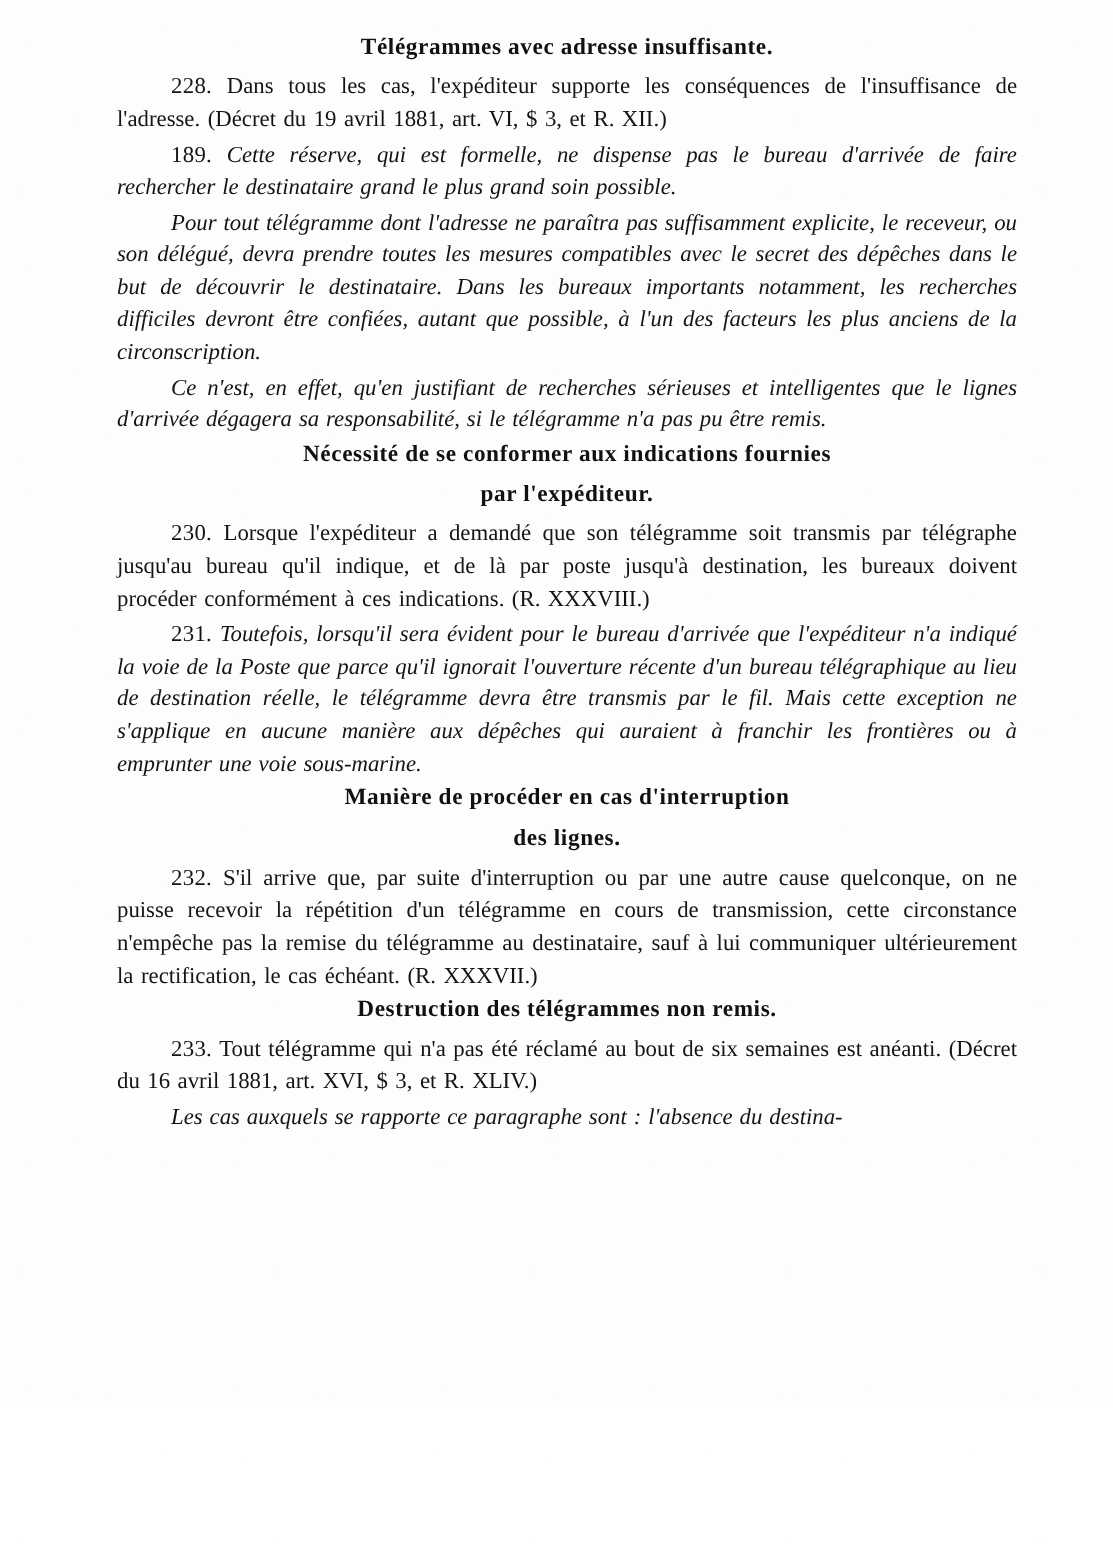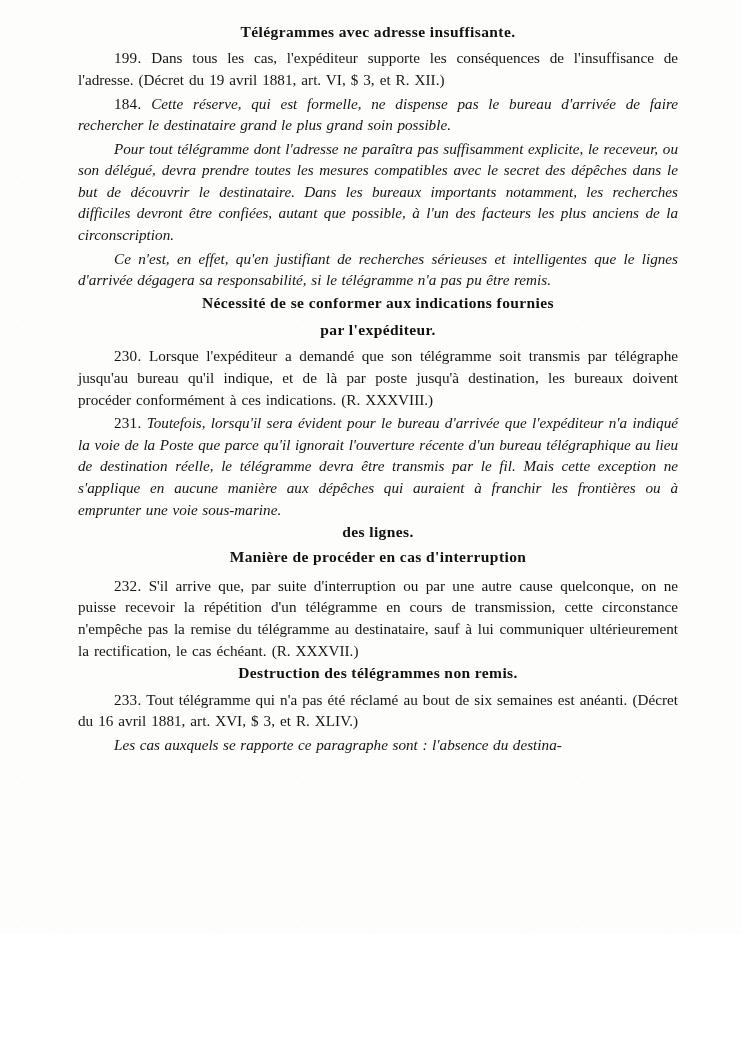--- a/index.html
+++ b/index.html
@@ -94,25 +94,25 @@
 </head>
 <body>
 
 <div class="page">
   <div class="content">
 
     <div class="heading-block first">
       <div class="heading">Télégrammes avec adresse insuffisante.</div>
     </div>
     <p class="para">
-      <span class="num">199.</span>
+      <span class="num">228.</span>
       <span>Dans tous les cas, l'expéditeur supporte les conséquences de l'insuffisance de l'adresse. (Décret du 19 avril 1881, art. VI, $ 3, et R. XII.)</span>
     </p>
     <p class="para ital">
-      <span class="num">184.</span>
+      <span class="num">189.</span>
       <span>Cette réserve, qui est formelle, ne dispense pas le bureau d'arrivée de faire rechercher le destinataire grand le plus grand soin possible.</span>
     </p>
     <p class="para ital">
       <span>Pour tout télégramme dont l'adresse ne paraîtra pas suffisamment explicite, le receveur, ou son délégué, devra prendre toutes les mesures compatibles avec le secret des dépêches dans le but de découvrir le destinataire. Dans les bureaux importants notamment, les recherches difficiles devront être confiées, autant que possible, à l'un des facteurs les plus anciens de la circonscription.</span>
     </p>
     <p class="para ital">
       <span>Ce n'est, en effet, qu'en justifiant de recherches sérieuses et intelligentes que le lignes d'arrivée dégagera sa responsabilité, si le télégramme n'a pas pu être remis.</span>
     </p>
 
     <div class="heading-block">
@@ -122,22 +122,22 @@
     <p class="para">
       <span class="num">230.</span>
       <span>Lorsque l'expéditeur a demandé que son télégramme soit transmis par télégraphe jusqu'au bureau qu'il indique, et de là par poste jusqu'à destination, les bureaux doivent procéder conformément à ces indications. (R. XXXVIII.)</span>
     </p>
     <p class="para ital">
       <span class="num">231.</span>
       <span>Toutefois, lorsqu'il sera évident pour le bureau d'arrivée que l'expéditeur n'a indiqué la voie de la Poste que parce qu'il ignorait l'ouverture récente d'un bureau télégraphique au lieu de destination réelle, le télégramme devra être transmis par le fil. Mais cette exception ne s'applique en aucune manière aux dépêches qui auraient à franchir les frontières ou à emprunter une voie sous-marine.</span>
     </p>
 
     <div class="heading-block">
+      <div class="heading two-line">Manière de procéder en cas d'interruption</div>
       <div class="heading">des lignes.</div>
-      <div class="heading two-line">Manière de procéder en cas d'interruption</div>
     </div>
     <p class="para">
       <span class="num">232.</span>
       <span>S'il arrive que, par suite d'interruption ou par une autre cause quelconque, on ne puisse recevoir la répétition d'un télégramme en cours de transmission, cette circonstance n'empêche pas la remise du télégramme au destinataire, sauf à lui communiquer ultérieurement la rectification, le cas échéant. (R. XXXVII.)</span>
     </p>
 
     <div class="heading-block">
       <div class="heading">Destruction des télégrammes non remis.</div>
     </div>
     <p class="para">

